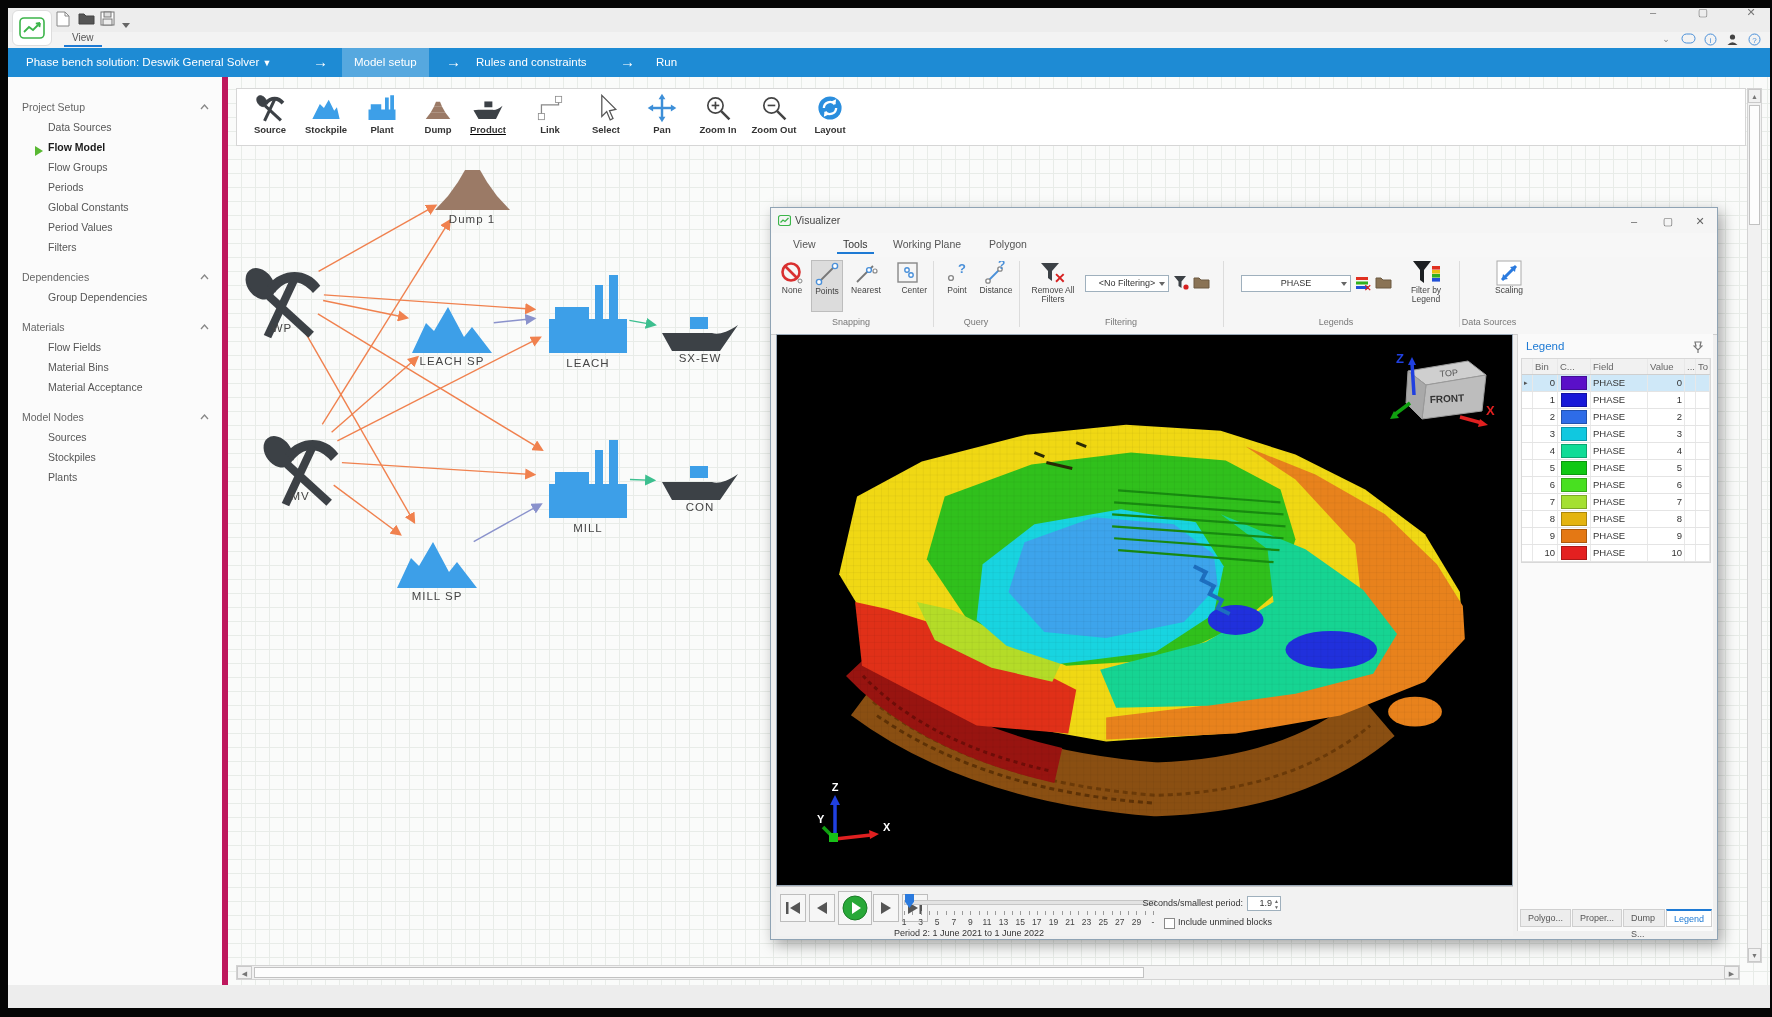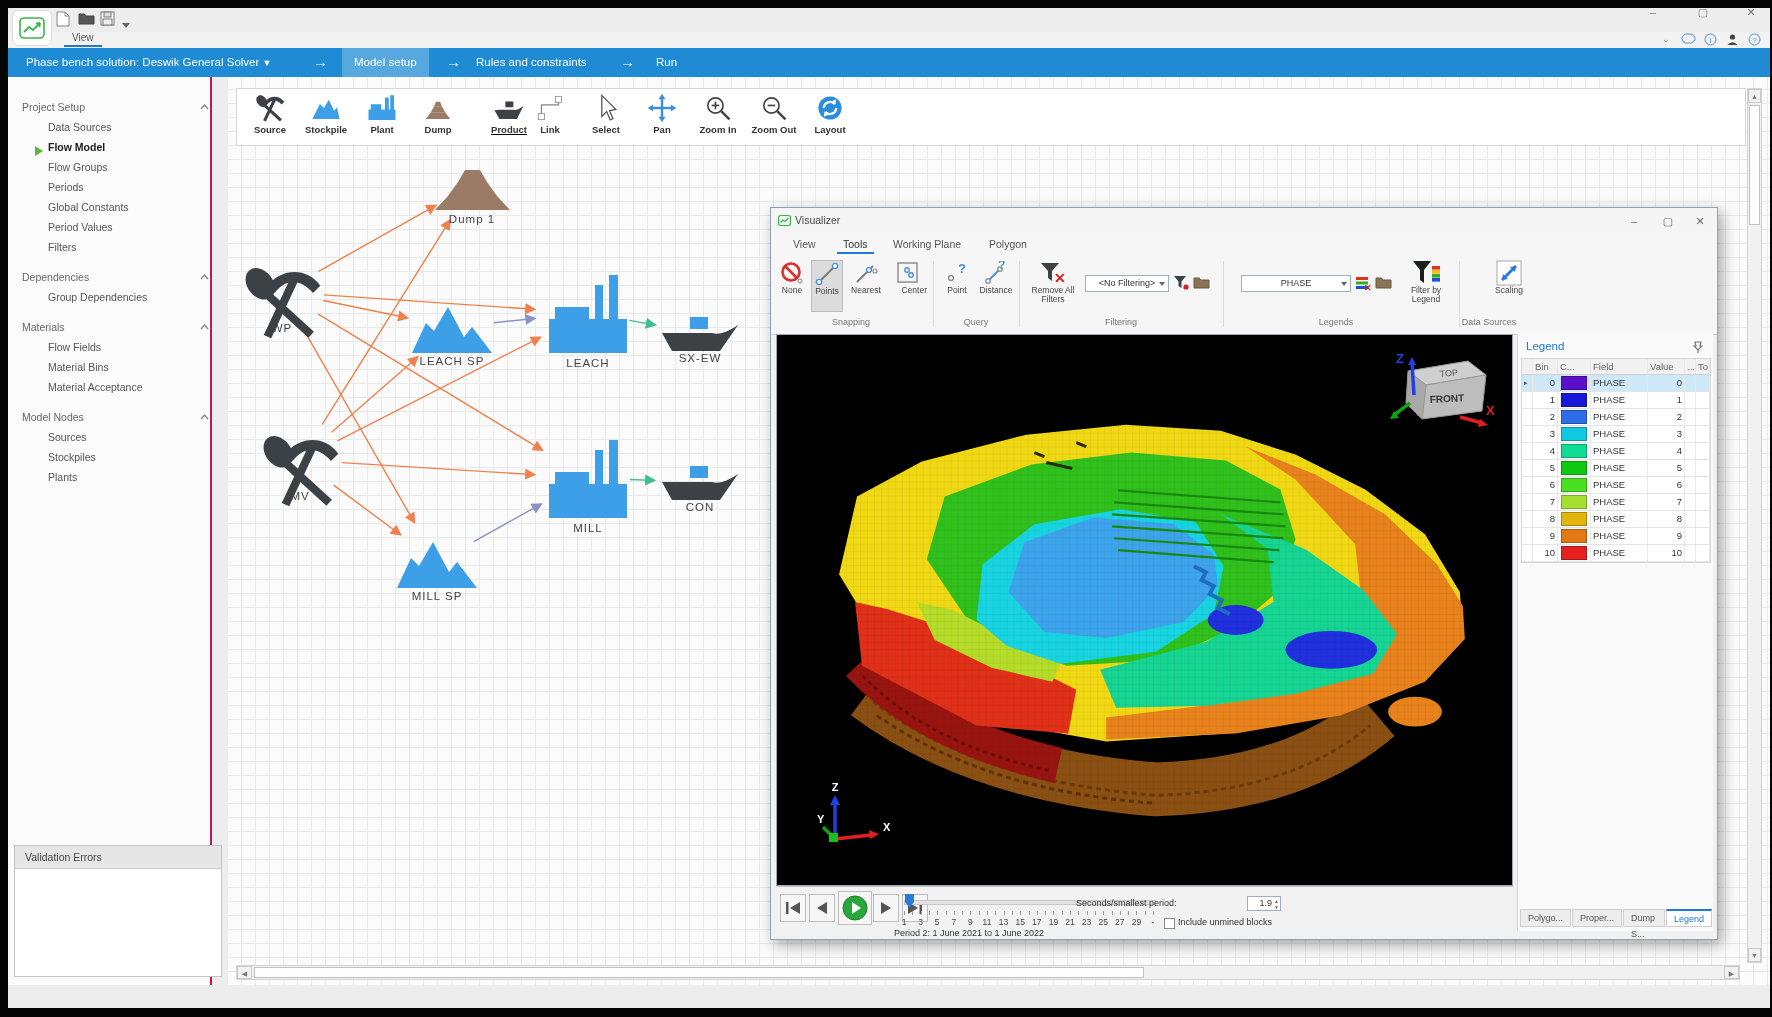--- a/index.html
+++ b/index.html
@@ -17,21 +17,21 @@
   .qicon{position:absolute;top:11px;width:18px;height:16px;}
   #tabrow{position:absolute;left:8px;top:32px;width:1762px;height:16px;background:#f3f3f3;}
   #view-tab{position:absolute;left:64px;top:31px;font-size:10px;color:#555;padding:1px 8px 2px;border-bottom:2px solid #1e7ad4;}
   .ticon{position:absolute;top:33px;width:16px;height:13px;font-size:9px;color:#4a90d9;text-align:center;line-height:13px;}
   
   #blueribbon{position:absolute;left:8px;top:48px;width:1762px;height:29px;background:#1e8bd4;color:#fff;font-size:11.5px;}
   #blueribbon .step{position:absolute;top:0;height:29px;line-height:29px;white-space:nowrap;}
   #blueribbon .active{background:rgba(255,255,255,0.25);padding:0 12px;}
   #blueribbon .arrow{position:absolute;top:0;height:29px;line-height:27px;font-size:15px;}
   
-  #sidebar{position:absolute;left:8px;top:77px;width:204px;height:908px;background:#fbfbfb;border-right:2px solid #be185d;box-sizing:border-box;}
+  #sidebar{position:absolute;left:8px;top:77px;width:220px;height:908px;background:#fbfbfb;border-right:6px solid #be185d;box-sizing:border-box;}
   #tree{position:absolute;left:0;top:10px;width:219px;}
   .tree-section{margin-top:10px;height:20px;line-height:20px;font-size:10.5px;color:#666;padding-left:14px;position:relative;}
   .tree-section svg{position:absolute;right:18px;top:7px;}
   .tree-item{height:20px;line-height:20px;font-size:10.5px;color:#555;padding-left:40px;position:relative;}
   .tree-item.sel{font-weight:bold;color:#1a1a1a;}
   .tree-item .play{position:absolute;left:26px;top:5px;}
   #validation{position:absolute;left:6px;top:768px;width:206px;height:130px;border:1px solid #c4c4c4;background:#fff;}
   #validation .hd{height:22px;background:#e6e6e6;border-bottom:1px solid #cfcfcf;font-size:10.5px;color:#444;line-height:22px;padding-left:10px;}
   #statusbar{position:absolute;left:8px;top:985px;width:1762px;height:23px;background:#e9e9e9;border-top:1px solid #cdcdcd;
              font-size:10.5px;color:#444;line-height:22px;padding-left:10px;box-sizing:border-box;}
@@ -82,21 +82,21 @@
   #playbar{position:absolute;left:5px;top:678px;width:737px;height:50px;background:#f2f2f2;border-top:1px solid #c9c9c9;box-sizing:border-box;}
   .tbtn{position:absolute;top:7px;width:26px;height:28px;background:#f6f6f6;border:1px solid #bdbdbd;box-sizing:border-box;
         display:flex;align-items:center;justify-content:center;}
   #play-circle{position:absolute;top:4px;width:32px;height:32px;border:1px solid #bdbdbd;background:#f6f6f6;display:flex;align-items:center;justify-content:center;}
   #track{position:absolute;left:128px;top:13px;width:250px;height:3px;background:#e3e3e3;border:1px solid #c6c6c6;}
   #thumb{position:absolute;left:129px;top:7px;width:9px;height:14px;background:#2a7ade;
          clip-path:polygon(0 0,100% 0,100% 55%,50% 100%,0 55%);}
   .tick{position:absolute;top:24px;width:1px;height:4px;background:#9a9a9a;}
   .ticklb{position:absolute;top:30px;font-size:8.5px;color:#444;transform:translateX(-50%);}
   #period-text{position:absolute;left:118px;top:41px;font-size:9px;color:#333;}
-  #secs-label{position:absolute;left:300px;top:11px;width:167px;text-align:left;font-size:9px;color:#333;}
+  #secs-label{position:absolute;left:300px;top:11px;width:167px;text-align:right;font-size:9px;color:#333;}
   #spinner{position:absolute;left:471px;top:9px;width:34px;height:15px;background:#fff;border:1px solid #9fb0bd;box-sizing:border-box;
            font-size:9px;color:#333;text-align:right;line-height:13px;padding-right:8px;}
   #spinner .ud{position:absolute;right:1px;top:1px;font-size:5px;color:#666;line-height:6px;}
   #chk{position:absolute;left:388px;top:31px;width:9px;height:9px;background:#fff;border:1px solid #8a8a8a;}
   #chk-label{position:absolute;left:402px;top:30px;font-size:9px;color:#333;}
   text{font-family:"Liberation Sans",sans-serif;}
 </style>
 </head>
 <body>
 
@@ -190,23 +190,20 @@
         <div class="tree-item"><span>Flow Fields</span></div>
         <div class="tree-item"><span>Material Bins</span></div>
         <div class="tree-item"><span>Material Acceptance</span></div>
         <div class="tree-section"><span>Model Nodes</span><svg width="9" height="6" viewBox="0 0 9 6">
             <path d="M1 5 L4.5 1 L8 5" stroke="#888" stroke-width="1.3" fill="none"></path>
           </svg></div>
         <div class="tree-item"><span>Sources</span></div>
         <div class="tree-item"><span>Stockpiles</span></div>
         <div class="tree-item"><span>Plants</span></div>
       </div>
-    <div id="validation">
-      <div class="hd">Validation Errors</div>
-    </div>
   </div>
 
   <div id="canvas">
     <div id="fm-toolbar">
         <div class="fm-btn" style="left: 6px;">
           <div class="ic">
             <svg width="30" height="30" viewBox="0 0 44 44">
               <g fill="#3c4146" stroke="#3c4146">
                 <ellipse cx="10" cy="12" rx="6.5" ry="9" transform="rotate(-38 10 12)"></ellipse>
                 <line x1="15" y1="19" x2="38" y2="40" stroke-width="4.5"></line>
@@ -243,21 +240,21 @@
             <svg width="30" height="26" viewBox="0 0 44 36">
               <g fill="#9b7a66">
                 <polygon points="4,34 40,34 33,25 11,25"></polygon>
                 <polygon points="11,25 33,25 28,16 16,16"></polygon>
                 <polygon points="16,16 28,16 25,9 19,9"></polygon>
               </g>
             </svg>
           </div>
           <div class="lb">Dump</div>
         </div>
-        <div class="fm-btn" style="left: 245px; text-decoration: underline;">
+        <div class="fm-btn" style="left: 224px; text-decoration: underline;">
           <div class="ic">
             <svg width="32" height="26" viewBox="0 0 44 34">
               <g fill="#3c4146">
                 <path d="M2 20 L9 32 L33 32 L42 14 C36 19 32 20 28 19.5 L9 19.5 Z"></path>
                 <rect x="17" y="8" width="11" height="8"></rect>
               </g>
             </svg>
           </div>
           <div class="lb">Product</div>
         </div>

